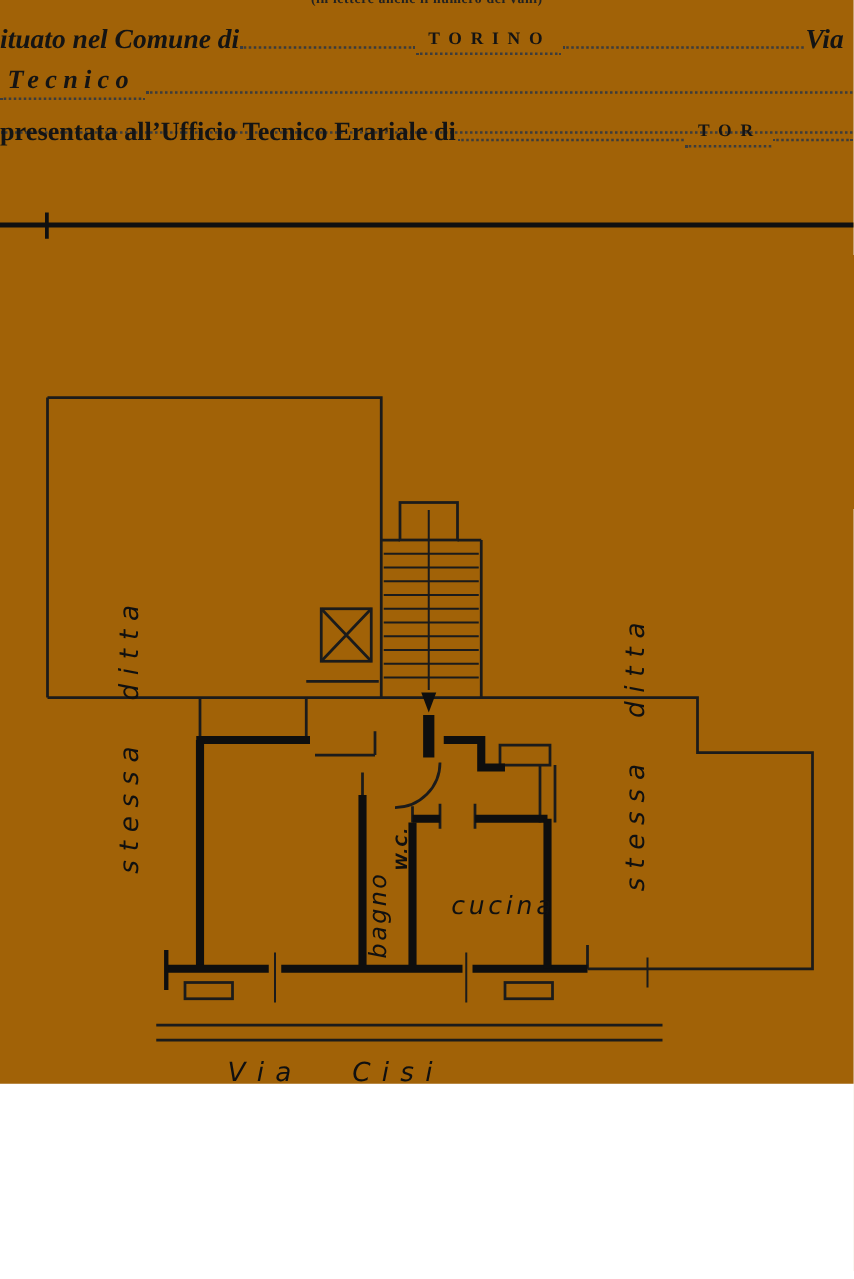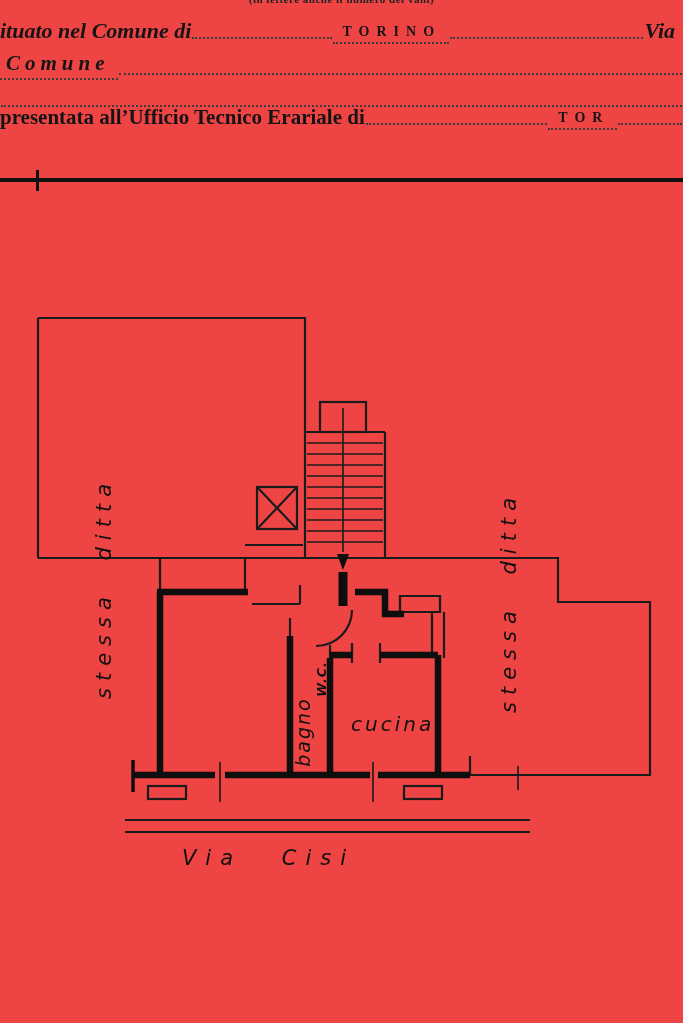--- a/index.html
+++ b/index.html
@@ -1,33 +1,33 @@
 <!DOCTYPE html>
 <html><head>
 <meta charset="utf-8">
 <style>
   * { margin:0; padding:0; box-sizing:border-box; }
   html,body { background:#ffffff; }
   body { width:683px; height:1023px; }
   .page {
-    position:relative; width:683px; height:1023px; overflow:hidden;
-    background:#ef4444; color:#141414;
+    position:relative; width:683px; height:867px; overflow:hidden;
+    background:#a16207; color:#141414;
     font-family:"Liberation Serif", serif;
   }
 
   
   .small-print {
     position:absolute; top:-7px; left:50%; transform:translateX(-50%);
     font-size:11px; font-weight:bold; letter-spacing:0.5px; white-space:nowrap; color:#222;
   }
   .form-line { position:absolute; left:0; right:0; display:flex; align-items:flex-end; height:30px; }
   .line1 { top:14px; padding-right:8px; }
   .line2 { top:50px; }
   .line3 { top:82px; }
-  .line4 { top:100px; padding-right:0;justify-content:flex-end; }
+  .line4 { top:88px; padding-right:0;justify-content:flex-end; }
   .flabel { font-weight:bold; font-size:22px; white-space:nowrap; }
   .it { font-style:italic; }
   .l4 { font-size:21px; }
   .dots { flex:1 1 auto; height:2px; border-bottom:2.5px dotted #3c3c3c; margin:0 1px 5px 1px; }
   .d1 { flex-grow:0.9; } .d2 { flex-grow:1.25; } .d3 { flex-grow:1; } .d4 { flex-grow:0.35; }
   .filled {
     font-weight:bold; font-size:14px; letter-spacing:7px; white-space:nowrap;
     border-bottom:2.5px dotted #3c3c3c; padding:0 8px 2px 10px;
   }
   .street-filled { font-style:italic; font-size:21px; letter-spacing:5px; padding-left:6px; }
@@ -40,40 +40,40 @@
   .plan-svg { position:absolute; left:0; top:0; }
   .plan-label {
     position:absolute; font-family:"DejaVu Sans", sans-serif; font-style:italic;
     color:#101010; white-space:nowrap; line-height:1;
   }
   .rot { transform:translate(-50%,-50%) rotate(-90deg); }
   .lbl-left   { left:104px; top:588px; font-size:21px; letter-spacing:7px; word-spacing:16px; }
   .lbl-right  { left:509px; top:602px; font-size:21px; letter-spacing:7px; word-spacing:16px; }
   .lbl-bagno  { left:303px; top:732px; font-size:19px; letter-spacing:2px; }
   .lbl-wc     { left:322px; top:679px; font-size:12.5px; font-weight:700; letter-spacing:1px; }
-  .lbl-cucina { left:351px; top:714px; font-size:20px; letter-spacing:3px; }
+  .lbl-cucina { left:361px; top:714px; font-size:20px; letter-spacing:3px; }
   .lbl-street { left:182px; top:848px; font-size:21px; letter-spacing:9px; word-spacing:24px; }
 </style>
 </head>
 <body>
 
 <div class="page">
 
   <div class="small-print">(in lettere anche il numero dei vani)</div>
 
   <div class="form-line line1">
     <span class="flabel it">ituato nel Comune di</span>
     <span class="dots d1"></span>
     <span class="filled">TORINO</span>
     <span class="dots d2"></span>
     <span class="flabel it">Via</span>
   </div>
 
   <div class="form-line line2">
-    <span class="filled street-filled">Comune</span>
+    <span class="filled street-filled">Tecnico</span>
     <span class="dots"></span>
   </div>
 
   <div class="form-line line3">
     <span class="dots"></span>
   </div>
 
   <div class="form-line line4">
     <span class="flabel l4">presentata all’Ufficio Tecnico Erariale di</span>
     <span class="dots d3"></span>

